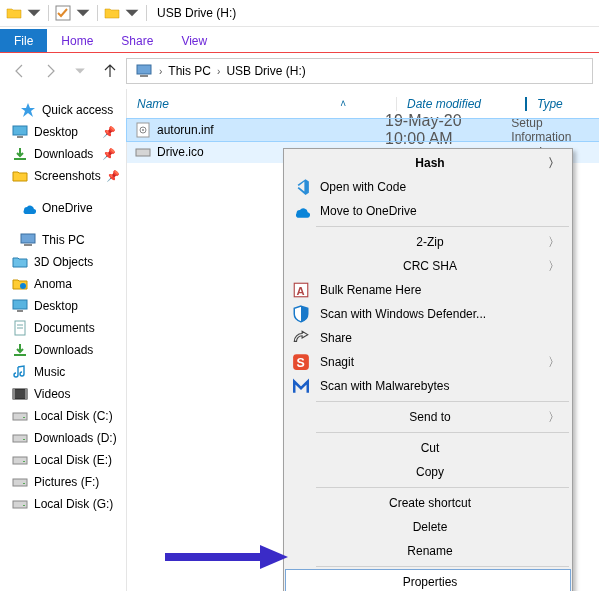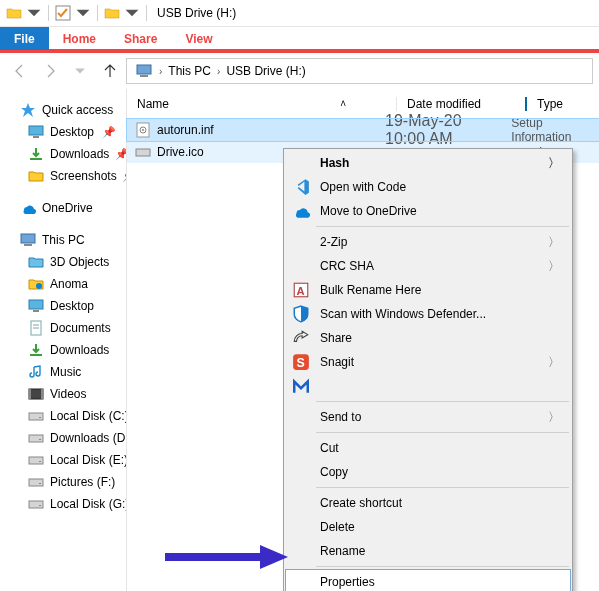--- a/index.html
+++ b/index.html
@@ -7,67 +7,67 @@
 
 
 .titlebar { height: 27px; display: flex; align-items: center; padding: 0 4px; background: #fff; border-bottom: 1px solid #e5e5e5; }
 .tb-icon { width: 16px; height: 16px; display: flex; align-items: center; justify-content: center; margin: 0 2px; }
 .tb-sep { width:1px; height:16px; background:#d0d0d0; margin:0 4px;}
 .tb-title { margin-left: 6px; font-size: 12px; }
 .folder-ico { fill:#ffcc33; stroke:#c89300; stroke-width:.5;}
 .chev-down { fill:#555; }
 
 
-.ribbon { height: 26px; display:flex; align-items:center; border-bottom:4px solid #ef4444;font-weight:bold;}
-.ribbon .tab { padding: 5px 14px 4px; font-size:12px; color:#ef4444; cursor:default;}
+.ribbon { height: 26px; display:flex; align-items:flex-end; border-bottom:1px solid #ef4444;}
+.ribbon .tab { padding: 5px 14px 4px; font-size:12px; color:#6d28d9; cursor:default;}
 .ribbon .tab.file { background:#1979ca; color:#fff;}
 
 
 .navbar { height: 36px; display:flex; align-items:center; padding:4px 6px; gap:2px;}
 .nav-btn { width:28px; height:28px; display:flex;align-items:center;justify-content:center; border-radius:2px;}
 .nav-btn.disabled svg{ opacity:.35;}
 .breadcrumb { flex:1; height:26px; border:1px solid #ccc; display:flex; align-items:center; padding:0 2px; background:#fff;}
 .bc-seg { padding:3px 6px; display:flex; align-items:center; gap:4px;}
 .bc-chev { font-size:10px; color:#555;}
 .pc-icon{ width:18px;height:18px;}
 
 
 .main { display:flex; height: calc(591px - 27px - 26px - 36px);}
 .tree { width:173px; border-right:1px solid #e5e5e5; padding:10px 0 0 0; overflow:hidden;}
 .tree .group { margin-bottom:10px;}
 .tree .item { display:flex; align-items:center; height:22px; padding-left:20px; gap:6px;}
 .tree .item.root { }
-.tree .item.l2 { padding-left:28px;}
+.tree .item.l2 { padding-left:12px;}
 .tree .label { font-size:12px; white-space:nowrap;}
 .tree .pin { margin-left:auto; margin-right:10px; color:#7a7a7a; font-size:11px;}
 .tree svg{ width:16px;height:16px; flex:none;}
 
 .filearea { flex:1; position:relative;}
-.cols { display:flex; height:30px; align-items:center; border-bottom:1px solid #e5e5e5; color:#000000;}
+.cols { display:flex; height:30px; align-items:center; border-bottom:1px solid #e5e5e5; color:#0369a1;font-style:italic;}
 .cols .col { padding:0 10px; font-size:12px;}
 .cols .col.name{ width:270px; border-right:1px solid #e5e5e5; display:flex; align-items:center; gap:6px;}
 .cols .col.date{ width:130px; border-right:2px solid #0369a1;}
 .sort-arr { font-size:10px;}
 .filelist { }
 .row { display:flex; align-items:center; height:22px; padding-left:8px; gap:6px;}
 .row.sel { background:#cce8ff; outline:1px solid #99d1ff;}
 .row.hov { background:#e5f3ff;}
 .row svg{width:16px;height:16px;flex:none;}
 .row .fname{ font-size:12px; width:240px;}
 .row .fdate{ font-size:16px; color:#555; width:130px;}
 .row .ftype{ font-size:12px; color:#555;}
 
 
 .ctx { position:absolute; left:283px; top:148px; width:290px; background:#f0f0f0; border:1px solid #a0a0a0; box-shadow:3px 3px 4px rgba(0,0,0,.25); padding:2px;}
 .ctx .mi { display:flex; align-items:center; height:24px; padding:0 30px 0 6px; gap:10px; font-size:12px; position:relative;}
 .ctx .mi.bold { font-weight:600;}
 .ctx .mi .arr { position:absolute; right:10px; font-size:12px; color:#555;}
 .ctx .ico { width:18px; height:18px; display:flex;align-items:center;justify-content:center; flex:none;}
 .ctx .sep { height:1px; background:#d0d0d0; margin:3px 1px 3px 30px;}
-.ctx .mi.noicon { padding-left:34px;}
+.ctx .mi.noicon { padding-left:34px;justify-content:center;}
 .ctx .mi.highlight { background:#fff; outline:1px solid #7aa7d8;}
 
 
 .bigarrow { position:absolute; left:160px; top:542px; pointer-events: none; }
 .bigarrow svg { width:130px; height:30px;}
 </style>
 </head>
 <body>
 
 <div class="titlebar">
@@ -388,20 +388,21 @@
       </span>
       <span>Snagit</span>
       <span class="arr">〉</span>
     </div>
     <div class="mi">
       <span class="ico">
         <svg viewBox="0 0 16 16">
           <path d="M2 14V4l6 6 6-6v10" fill="none" stroke="#1b5fc7" stroke-width="2.2"></path>
         </svg>
       </span>
+      <span>Scan with Malwarebytes</span>
     </div>
     <div class="sep"></div>
     <div class="mi noicon">
       <span>Send to</span>
       <span class="arr">〉</span>
     </div>
     <div class="sep"></div>
     <div class="mi noicon">
       <span>Cut</span>
     </div>

